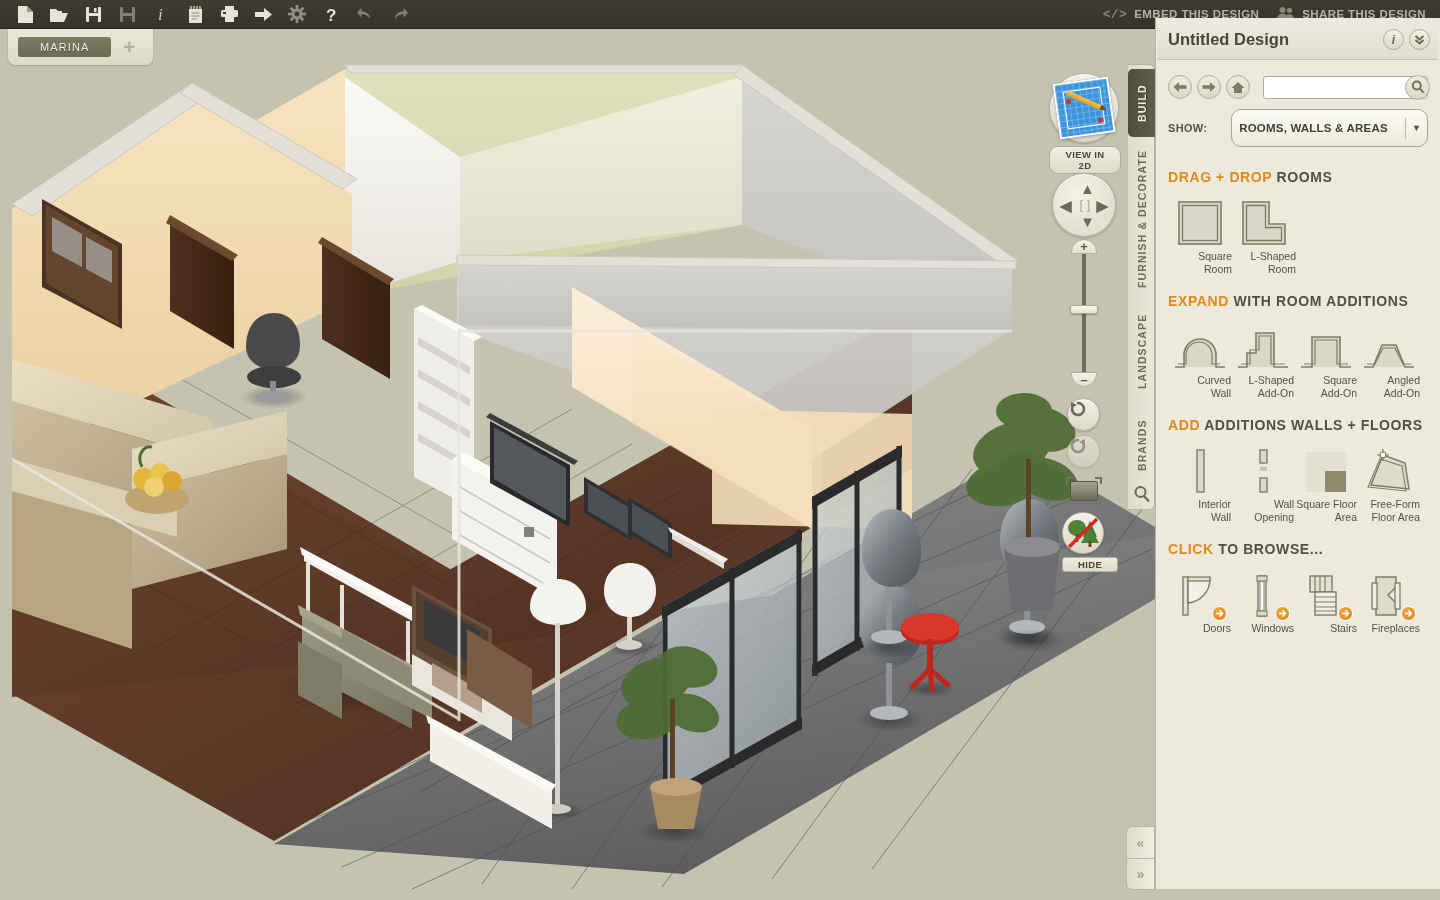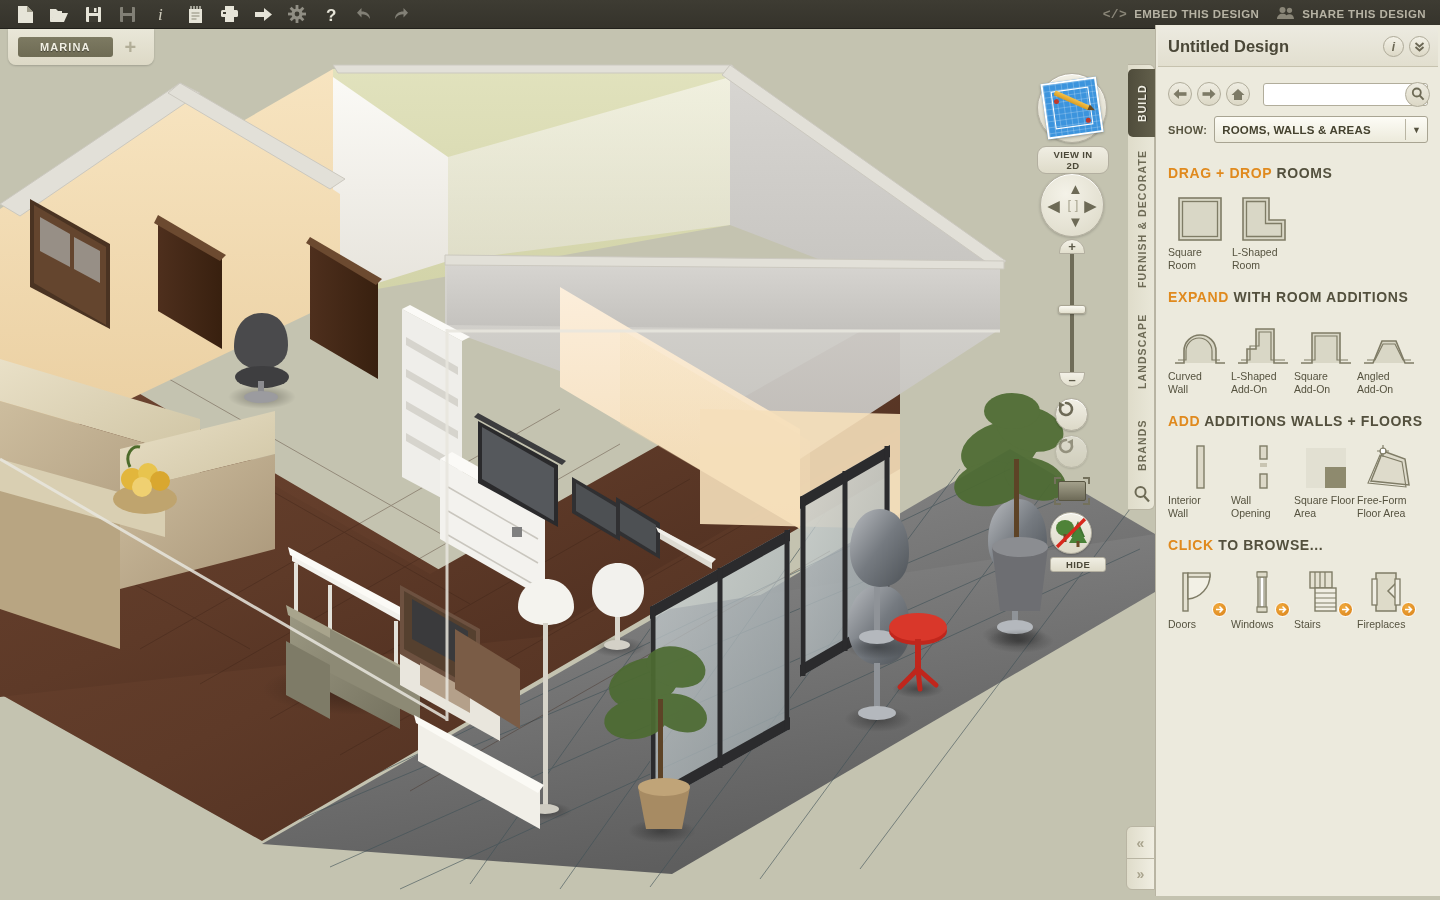--- a/index.html
+++ b/index.html
@@ -40,32 +40,32 @@
   }
   .tabchunk {
     position: absolute; left: 8px; top: 0; height: 36px;
     background: linear-gradient(#e9e7d8, #ddd9c6);
     border-radius: 0 0 8px 8px;
     display: flex; align-items: center; padding: 0 12px 0 10px; gap: 6px;
     box-shadow: 0 1px 2px rgba(0,0,0,.18);
   }
   .doc-tab {
     background: linear-gradient(#7d7a62, #6e6b54);
-    color: #f2f0e4; font-size: 11px; font-weight: bold; letter-spacing: 1.1px;
+    color: #f2f0e4; font-size: 11px; font-weight: normal; letter-spacing: 1.1px;
     padding: 4px 22px; border-radius: 3px; cursor: pointer;
     text-shadow: 0 1px 1px rgba(0,0,0,.45);
   }
   .tab-add {
     color: #b2ae98; font-size: 20px; font-weight: bold; cursor: pointer;
     line-height: 14px; padding: 0 6px;
   }
 
   
   .canvas {
-    position: absolute; top: 29px; left: 0; width: 1155px; height: 871px;
+    position: absolute; top: 29px; left: 12px; width: 1155px; height: 871px;
     background: #c4c3b0;
     overflow: hidden;
   }
   .canvas svg { position: absolute; top: 0; left: 0; }
   .round-btn {
     background: linear-gradient(#f2f0e6, #dcd9c8);
     border: 1px solid #b3afa0; border-radius: 50%;
     box-shadow: 0 1px 2px rgba(0,0,0,.2), inset 0 1px 0 #fff;
     display: flex; align-items: center; justify-content: center; cursor: pointer;
   }
@@ -178,21 +178,21 @@
     background: linear-gradient(90deg, #625f4b, #4f4c3b);
     color: #f1efe3; border-radius: 0 5px 5px 0;
     text-shadow: 0 1px 1px rgba(0,0,0,.5);
   }
   .vtab-search {
     position: absolute; left: 5px; bottom: 6px; width: 18px; height: 18px; cursor: pointer;
   }
 
   
   .rpanel {
-    position: absolute; top: 25px; left: 1155px; width: 285px; height: 871px;
+    position: absolute; top: 18px; left: 1155px; width: 285px; height: 871px;
     background: #ecead d;
     background: #eceadd;
     border-left: 1px solid #b8b4a2;
   }
   .rp-header {
     height: 40px; background: linear-gradient(#eceae0, #e2dfcf);
     border-bottom: 1px solid #c6c2ae;
     display: flex; align-items: center; padding: 0 8px 0 10px;
     border-radius: 6px 6px 0 0; margin: 2px 2px 0 2px;
   }
@@ -223,42 +223,42 @@
     border: 1px solid #b1ad9b; border-radius: 3px;
     padding: 0 26px 0 6px; font-size: 12px; color: #4a4737;
     font-family: "Liberation Sans", sans-serif;
   }
   .search-go {
     position: absolute; right: -2px; top: -1px; width: 25px; height: 25px;
     background: linear-gradient(#efede2, #dcd8c6);
     border: 1px solid #b1ad9b; border-radius: 50%;
     display: flex; align-items: center; justify-content: center; cursor: pointer;
   }
-  .show-row { display: flex; align-items: center; gap: 7px; padding: 2px 12px 4px 12px; }
+  .show-row { display: flex; align-items: center; gap: 24px; padding: 2px 12px 4px 12px; }
   .show-label { font-size: 11px; font-weight: bold; color: #57543f; letter-spacing: .3px; }
   .show-select {
-    flex: 1; height: 27px; display: flex; align-items: center;
+    flex: 1; height: 38px; display: flex; align-items: center;
     background: linear-gradient(#fdfcf6, #eceadb);
-    border: 1px solid #a8a492; border-radius: 3px;
+    border: 1px solid #a8a492; border-radius: 10px;
     font-size: 11.5px; font-weight: bold; color: #45422f; padding-left: 7px;
     cursor: pointer; letter-spacing: .2px;
   }
   .show-arrow {
     margin-left: auto; width: 22px; height: 21px;
     border-left: 1px solid #b9b5a3;
     display: flex; align-items: center; justify-content: center;
     color: #55523f; font-size: 9px;
   }
 
   .section { padding: 0 12px; margin-top: 18px; }
   .sec-title { font-size: 14px; font-weight: bold; letter-spacing: .6px; margin-bottom: 6px; }
   .sec-title .hi { color: #e08a1e; }
   .sec-title .rest { color: #53503d; }
   .items { display: flex; }
-  .item { text-align: left; cursor: pointer; }
+  .item { text-align: right; cursor: pointer; }
   .item-ico { height: 56px; display: flex; align-items: flex-end; justify-content: center; position: relative; }
   .item-label { font-size: 10.5px; color: #55523f; line-height: 12.5px; margin-top: 3px; }
 
   .badge {
     position: absolute; right: 4px; bottom: -2px; width: 15px; height: 15px;
     background: radial-gradient(circle at 35% 30%, #f0a93c, #d9821a);
     border-radius: 50%; border: 1px solid #fff;
     display: flex; align-items: center; justify-content: center;
   }
 

